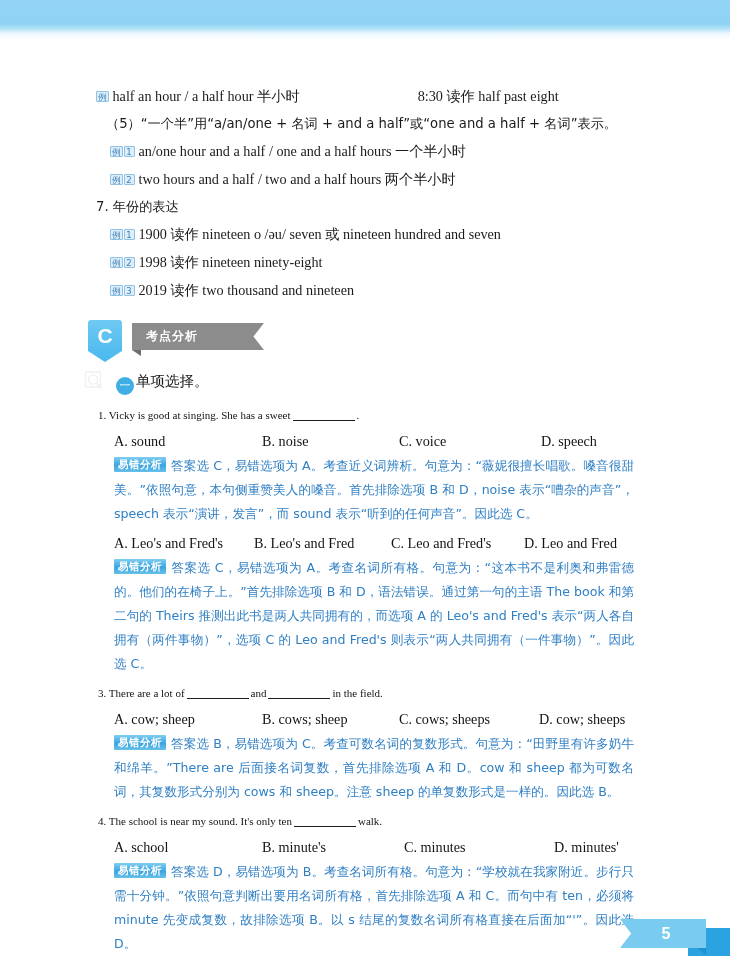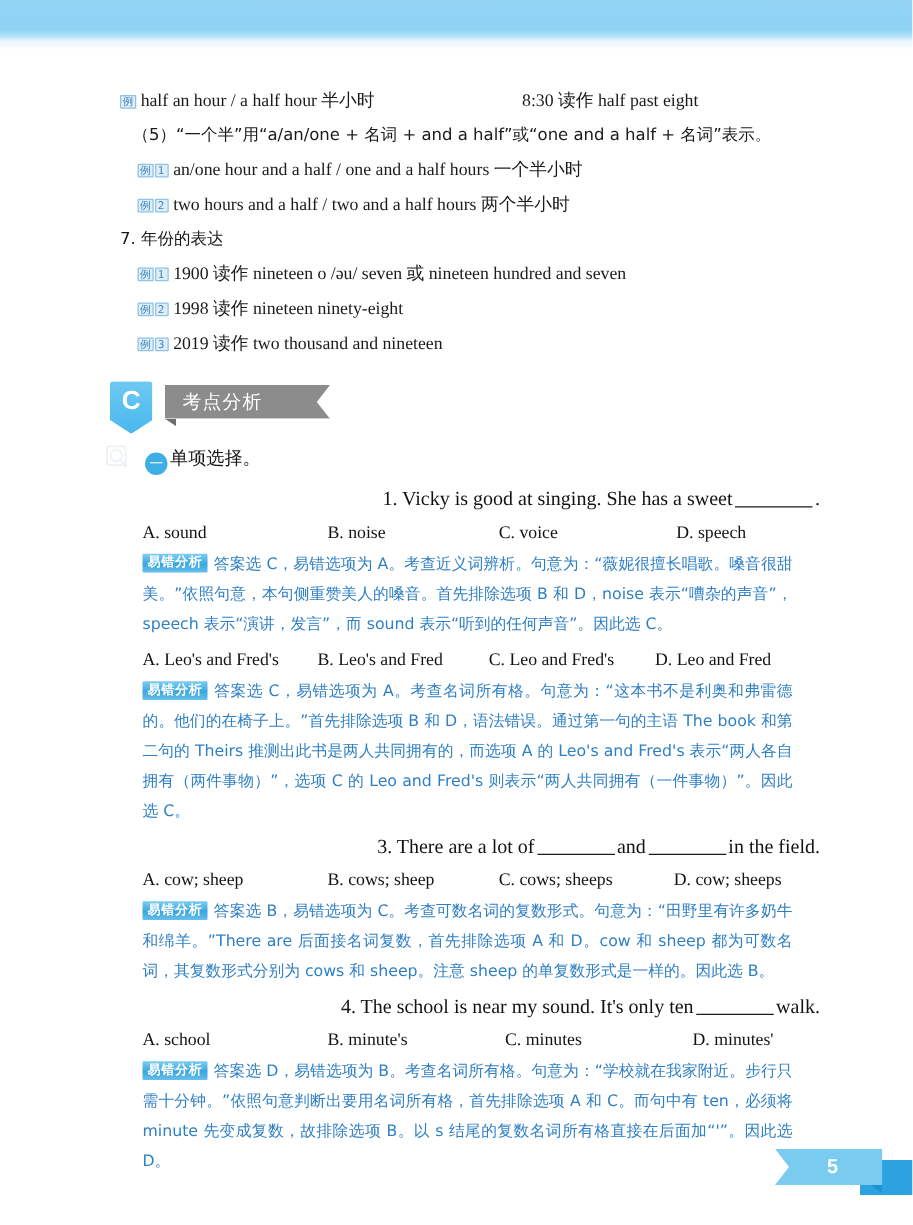--- a/index.html
+++ b/index.html
@@ -34,21 +34,21 @@
   .page {
     position: absolute;
     top: 40px; left: 0;
     width: 730px;
     height: 940px;
   }
 
   .content {
     position: absolute;
     left: 96px;
-    top: 27px;
+    top: 42px;
     width: 560px;
   }
 
   
   .line {
     font-size: 14.2px;
     color: #1a1a1a;
     line-height: 27px;
     white-space: nowrap;
   }
@@ -118,22 +118,22 @@
     height: 27px;
     min-width: 132px;
     background: #8c8c8c;
     clip-path: polygon(0% 0%, 100% 0%, 92% 50%, 100% 100%, 0% 100%);
     padding: 0 26px 0 14px;
     box-sizing: border-box;
   }
   .ribbon span {
     color: #ffffff;
     font-family: "DejaVu Sans", sans-serif;
-    font-weight: normal;
-    font-size: 15px;
+    font-weight: bold;
+    font-size: 12px;
     line-height: 27px;
     letter-spacing: 1px;
   }
   .ribbon-tail {
     position: absolute;
     left: 44px; top: 30px;
     width: 9px; height: 6px;
     background: #6d6d6d;
     clip-path: polygon(0% 0%, 100% 0%, 100% 100%);
   }
@@ -167,26 +167,25 @@
   .subsec-title {
     font-family: "DejaVu Sans", sans-serif;
     font-weight: normal;
     font-size: 14.5px;
     color: #171717;
   }
 
   
   .q { margin-top: 4px; }
   .q-stem {
-    font-size: 16px;
+    font-size: 11px;
     color: #131313;
     line-height: 26px;
     white-space: nowrap;
     padding-left: 2px;
-    text-align: right;
   }
   .blank {
     display: inline-block;
     width: 62px;
     border-bottom: 1px solid #1d1d1d;
     vertical-align: -2px;
     margin: 0 2px;
   }
   .q-opts {
     font-size: 14.2px;

